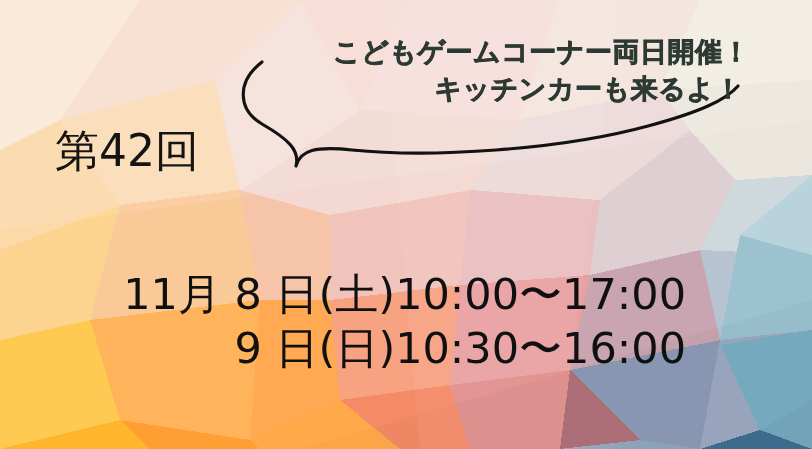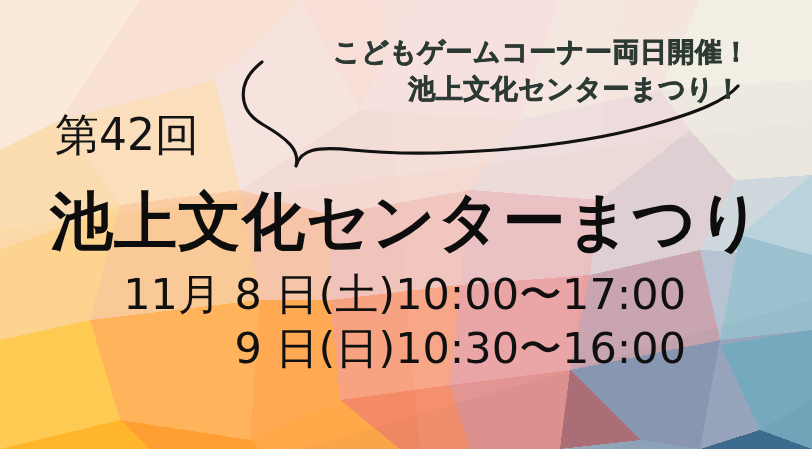--- a/index.html
+++ b/index.html
@@ -59,21 +59,21 @@
     -webkit-text-stroke: 0.7px #2c3a33;
   }
   #callout-text .cl-line { display: block; white-space: nowrap; }
   #callout-line-1 { text-align: right; }
   #callout-line-2 { text-align: right; padding-right: 8px; }
 
   
   #edition-label {
     position: absolute;
     left: 55px;
-    top: 113px;
+    top: 129px;
     color: #141414;
     font-family: "DejaVu Sans", "Liberation Sans", sans-serif;
     font-weight: 400;
     font-size: 44px;
     line-height: 1;
     letter-spacing: 0px;
     white-space: nowrap;
   }
 
   
@@ -183,26 +183,25 @@
              C 288 139, 300 150, 296 166
              C 300 150, 316 146, 352 150
              C 430 158, 560 150, 648 126
              C 700 112, 726 100, 738 86" fill="none" stroke="#121212" stroke-width="3.1" stroke-linecap="round" stroke-linejoin="round"></path>
   </svg>
 
   <div class="text-layer">
 
     <div id="callout-text">
       <span class="cl-line" id="callout-line-1">こどもゲームコーナー両日開催！</span>
-      <span class="cl-line" id="callout-line-2">池上文化センターまつり！</span>
+      <span class="cl-line" id="callout-line-2">キッチンカーも来るよ！</span>
     </div>
 
     <div id="edition-label">第42回</div>
 
-    <div id="main-title">池上文化センターまつり</div>
 
     <div id="date-block">
       <span class="date-line">11月 8 日(土)10:00〜17:00</span>
       <span class="date-line">9 日(日)10:30〜16:00</span>
     </div>
 
   </div>
 </div>
 
 </body></html>

